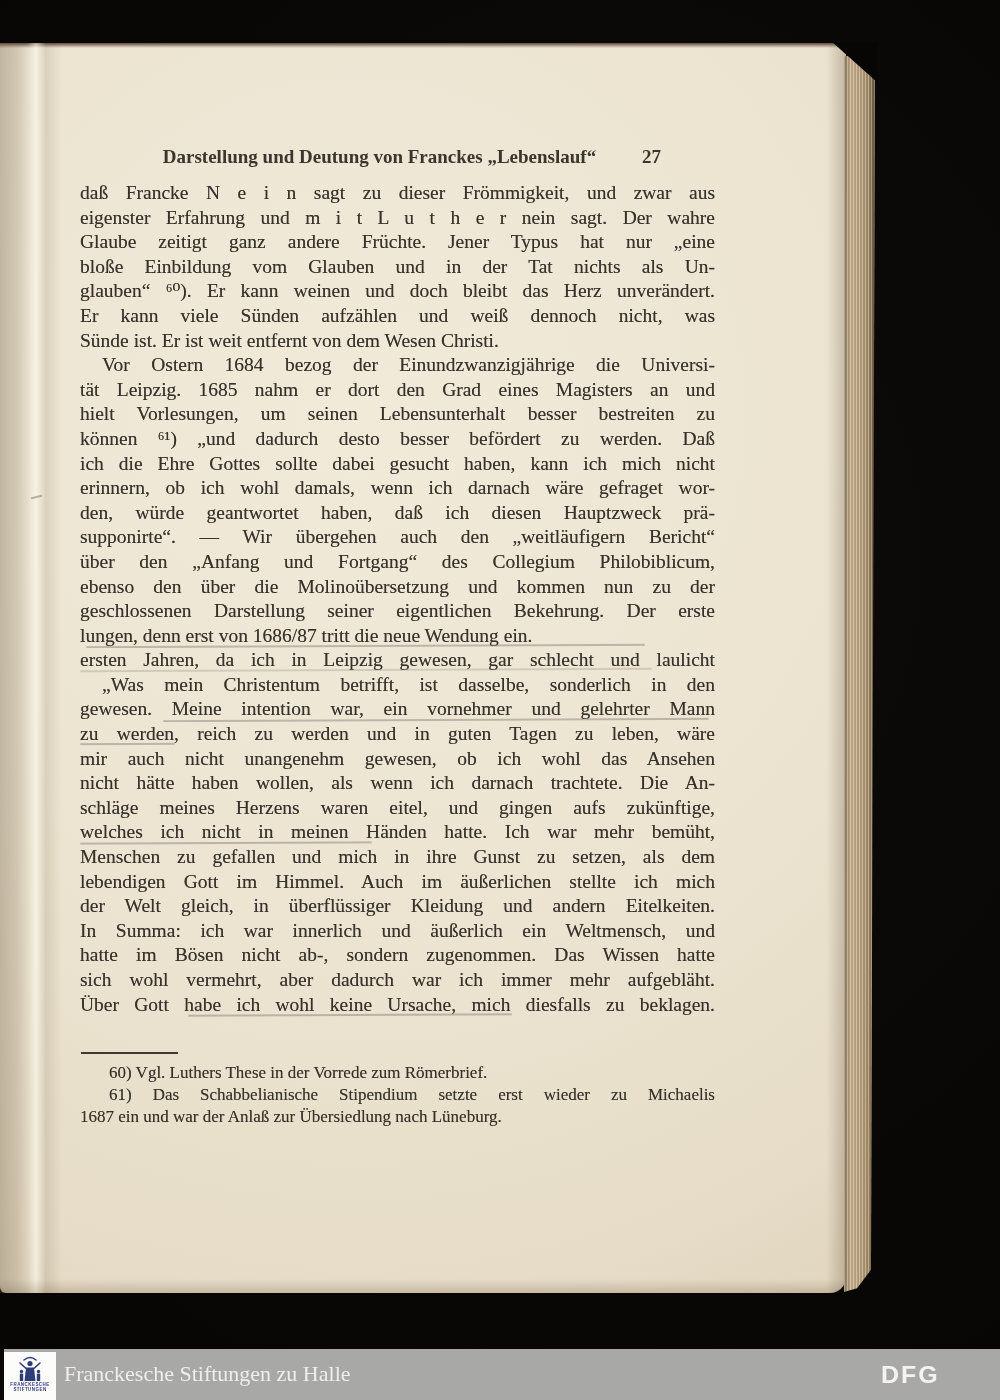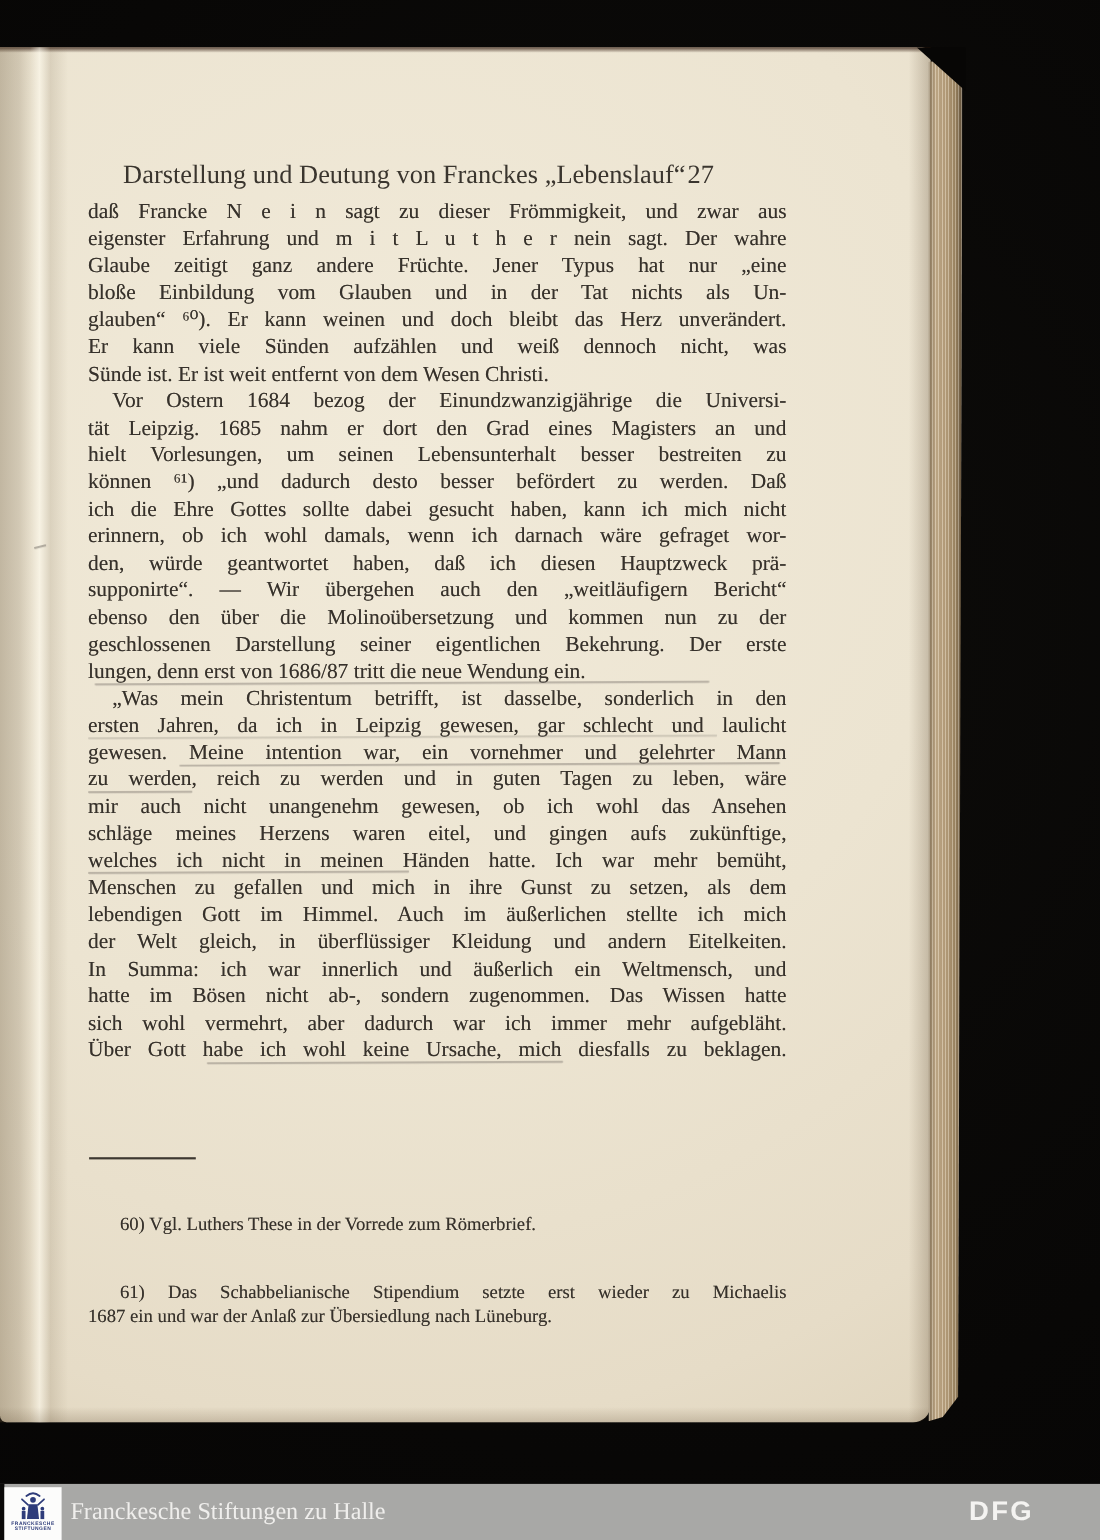--- a/index.html
+++ b/index.html
@@ -34,40 +34,40 @@
     background:
       repeating-linear-gradient(90deg, rgba(255,255,250,0.28) 0 1px, rgba(0,0,0,0.07) 1px 3px),
       linear-gradient(90deg,#8d7a5e 0%, #c9b18d 22%, #bba27d 55%, #a28a65 80%, #63523c 100%);
     clip-path:polygon(0 0.2%, 52% 0%, 100% 1.6%, 87% 98.2%, 42% 99.7%, 0 100%);
   }
   .corner-notch{
     position:absolute;left:826px;top:43px;width:52px;height:40px;
     background:#070605;clip-path:polygon(14% 0, 100% 0, 100% 100%);
   }
   
-  .running-header{position:absolute;left:68px;top:146px;width:635px;height:24px;
-    font-size:24px;color:#3a352e;}
+  .running-header{position:absolute;left:80px;top:146px;width:635px;height:24px;
+    font-size:19px;color:#3a352e;font-weight:bold;}
   .running-header .title{position:absolute;left:0;right:36px;text-align:center;white-space:nowrap;}
   .running-header .pagenum{position:absolute;right:54px;top:0;}
   .text-block{position:absolute;left:80px;top:181px;width:635px;
     font-size:19.5px;color:#36312b;text-shadow:0 0 0.5px rgba(54,47,38,0.55);}
   .line{position:relative;height:24.6px;line-height:24.6px;overflow:hidden;text-align:justify;white-space:normal;}
   .line.j::after{content:"";display:inline-block;width:100%;height:0;}
   .line.ind{text-indent:22px;}
   .pencil{position:absolute;bottom:1px;height:2.4px;background:rgba(118,112,104,0.42);
     border-radius:2px;filter:blur(0.5px);transform:rotate(-0.25deg);}
   .pencil.soft{background:rgba(118,112,104,0.24);}
   .margin-dash{position:absolute;left:31px;top:453px;width:11px;height:2px;
     background:rgba(118,112,104,0.5);transform:rotate(-14deg);filter:blur(0.4px);}
   .fn-rule{position:absolute;left:81px;top:1052px;width:97px;height:1.8px;background:#3d3831;}
   .footnotes{position:absolute;left:80px;top:1062px;width:635px;
     font-size:17px;color:#36312b;text-shadow:0 0 0.4px rgba(54,47,38,0.5);}
   .fn-line{position:relative;height:22px;line-height:22px;overflow:hidden;text-align:justify;white-space:normal;}
   .fn-line.j::after{content:"";display:inline-block;width:100%;height:0;}
-  .fn-line.ind{text-indent:29px;margin-top:40px;}
+  .fn-line.ind{text-indent:29px;}
   
   .footer-bar{position:absolute;left:0;top:1349px;width:1000px;height:51px;background:#a8a8a6;}
   .footer-sliver{position:absolute;left:0;top:1349px;width:4px;height:51px;background:#0a0908;}
   .logo-box{position:absolute;left:4px;top:1352px;width:52px;height:48px;background:#fcfcfb;
     text-align:center;}
   .logo-box svg{display:block;margin:3px auto 0;}
   .logo-text{font-family:"Liberation Sans","DejaVu Sans",sans-serif;font-size:4.5px;
     letter-spacing:0.45px;color:#2e3c7a;line-height:5px;font-weight:bold;}
   .footer-title{position:absolute;left:64px;top:1361px;font-size:22px;color:#efeeec;
     font-family:"Liberation Serif","DejaVu Serif",serif;white-space:nowrap;}
@@ -107,30 +107,32 @@
       </div>
       <div>
         <div class="line j ind">Vor Ostern 1684 bezog der Einundzwanzigjährige die Universi-</div>
         <div class="line j">tät Leipzig. 1685 nahm er dort den Grad eines Magisters an und</div>
         <div class="line j">hielt Vorlesungen, um seinen Lebensunterhalt besser bestreiten zu</div>
         <div class="line j">können ⁶¹) „und dadurch desto besser befördert zu werden. Daß</div>
         <div class="line j">ich die Ehre Gottes sollte dabei gesucht haben, kann ich mich nicht</div>
         <div class="line j">erinnern, ob ich wohl damals, wenn ich darnach wäre gefraget wor-</div>
         <div class="line j">den, würde geantwortet haben, daß ich diesen Hauptzweck prä-</div>
         <div class="line j">supponirte“. — Wir übergehen auch den „weitläufigern Bericht“</div>
+        <div class="line j">über den „Anfang und Fortgang“ des Collegium Philobiblicum,</div>
         <div class="line j">ebenso den über die Molinoübersetzung und kommen nun zu der</div>
         <div class="line j">geschlossenen Darstellung seiner eigentlichen Bekehrung. Der erste</div>
         <div class="line">lungen, denn erst von 1686/87 tritt die neue Wendung ein.<span class="pencil" style="left: 1%; width: 88%;"></span></div>
       </div>
       <div>
+        <div class="line j">ersten Jahren, da ich in Leipzig gewesen, gar schlecht und laulicht<span class="pencil soft" style="left: 0%; width: 90%;"></span></div>
         <div class="line j ind">„Was mein Christentum betrifft, ist dasselbe, sonderlich in den</div>
-        <div class="line j">ersten Jahren, da ich in Leipzig gewesen, gar schlecht und laulicht<span class="pencil soft" style="left: 0%; width: 90%;"></span></div>
         <div class="line j">gewesen. Meine intention war, ein vornehmer und gelehrter Mann<span class="pencil" style="left: 13%; width: 86%;"></span></div>
         <div class="line j">zu werden, reich zu werden und in guten Tagen zu leben, wäre<span class="pencil" style="left: 0%; width: 15%;"></span></div>
         <div class="line j">mir auch nicht unangenehm gewesen, ob ich wohl das Ansehen</div>
+        <div class="line j">nicht hätte haben wollen, als wenn ich darnach trachtete. Die An-</div>
         <div class="line j">schläge meines Herzens waren eitel, und gingen aufs zukünftige,</div>
         <div class="line j">welches ich nicht in meinen Händen hatte. Ich war mehr bemüht,<span class="pencil" style="left: 0%; width: 46%;"></span></div>
         <div class="line j">Menschen zu gefallen und mich in ihre Gunst zu setzen, als dem</div>
         <div class="line j">lebendigen Gott im Himmel. Auch im äußerlichen stellte ich mich</div>
         <div class="line j">der Welt gleich, in überflüssiger Kleidung und andern Eitelkeiten.</div>
         <div class="line j">In Summa: ich war innerlich und äußerlich ein Weltmensch, und</div>
         <div class="line j">hatte im Bösen nicht ab-, sondern zugenommen. Das Wissen hatte</div>
         <div class="line j">sich wohl vermehrt, aber dadurch war ich immer mehr aufgebläht.</div>
         <div class="line j">Über Gott habe ich wohl keine Ursache, mich diesfalls zu beklagen.<span class="pencil" style="left: 17%; width: 51%;"></span></div>
       </div>

